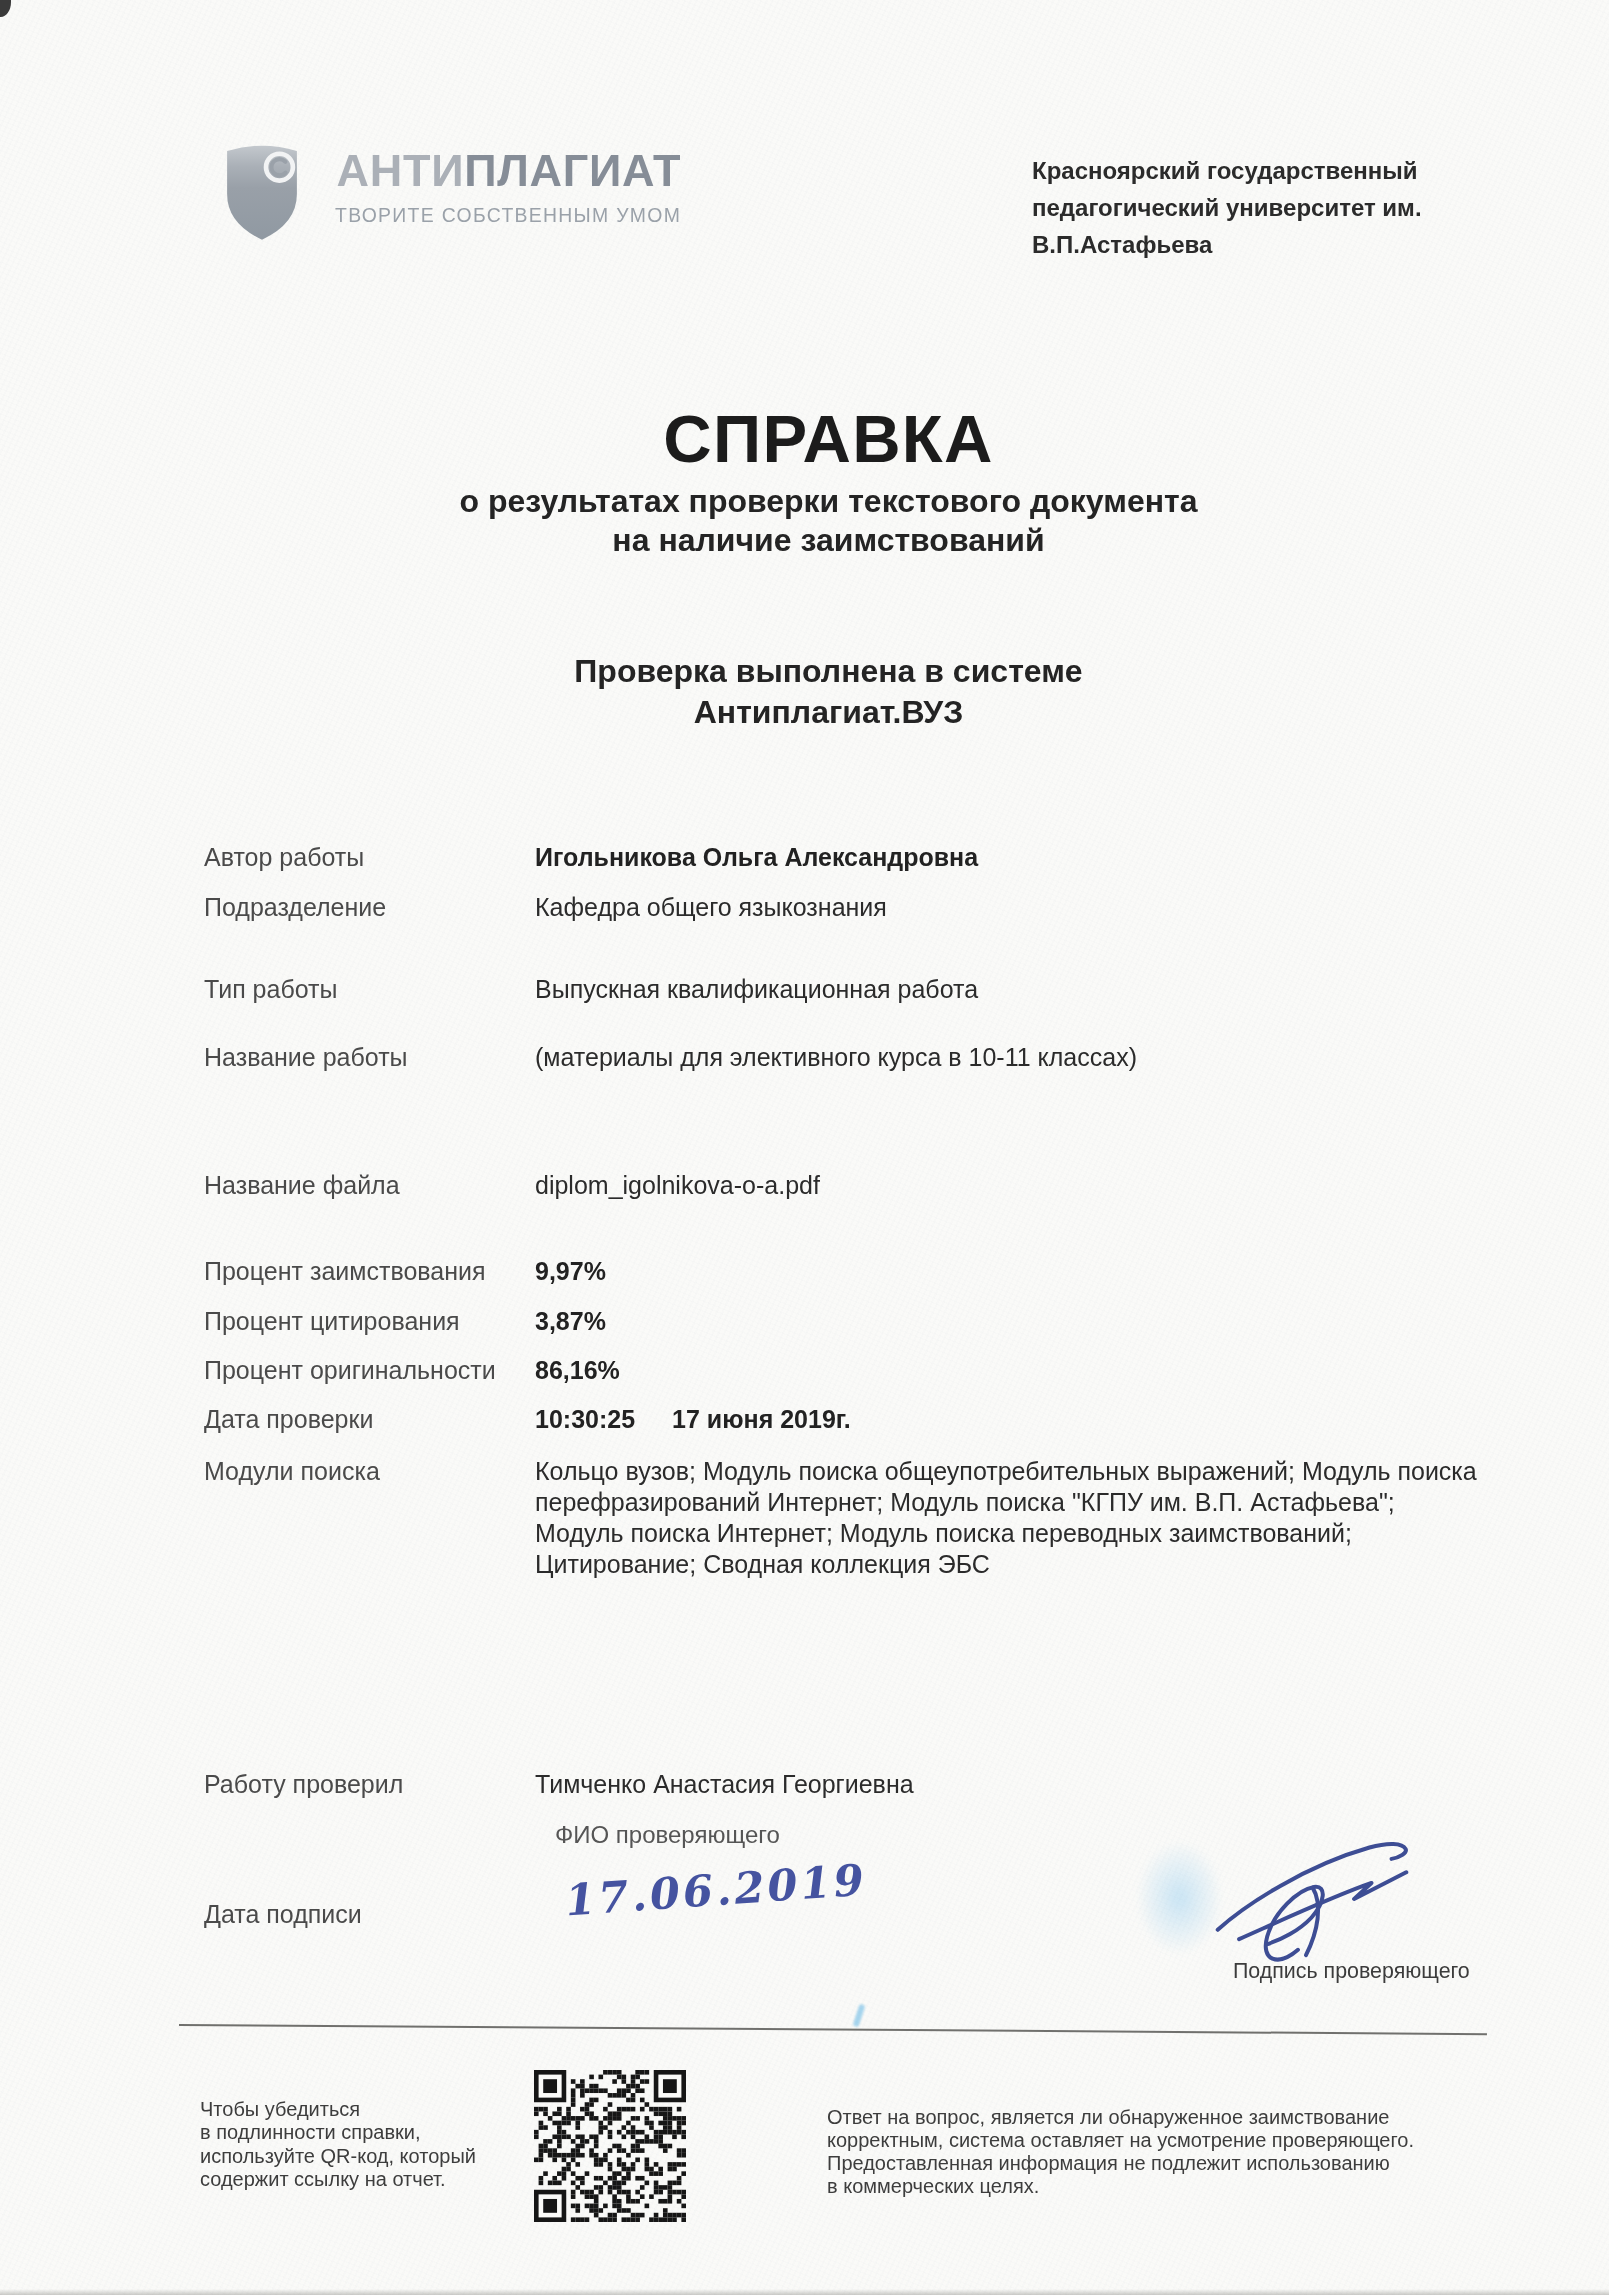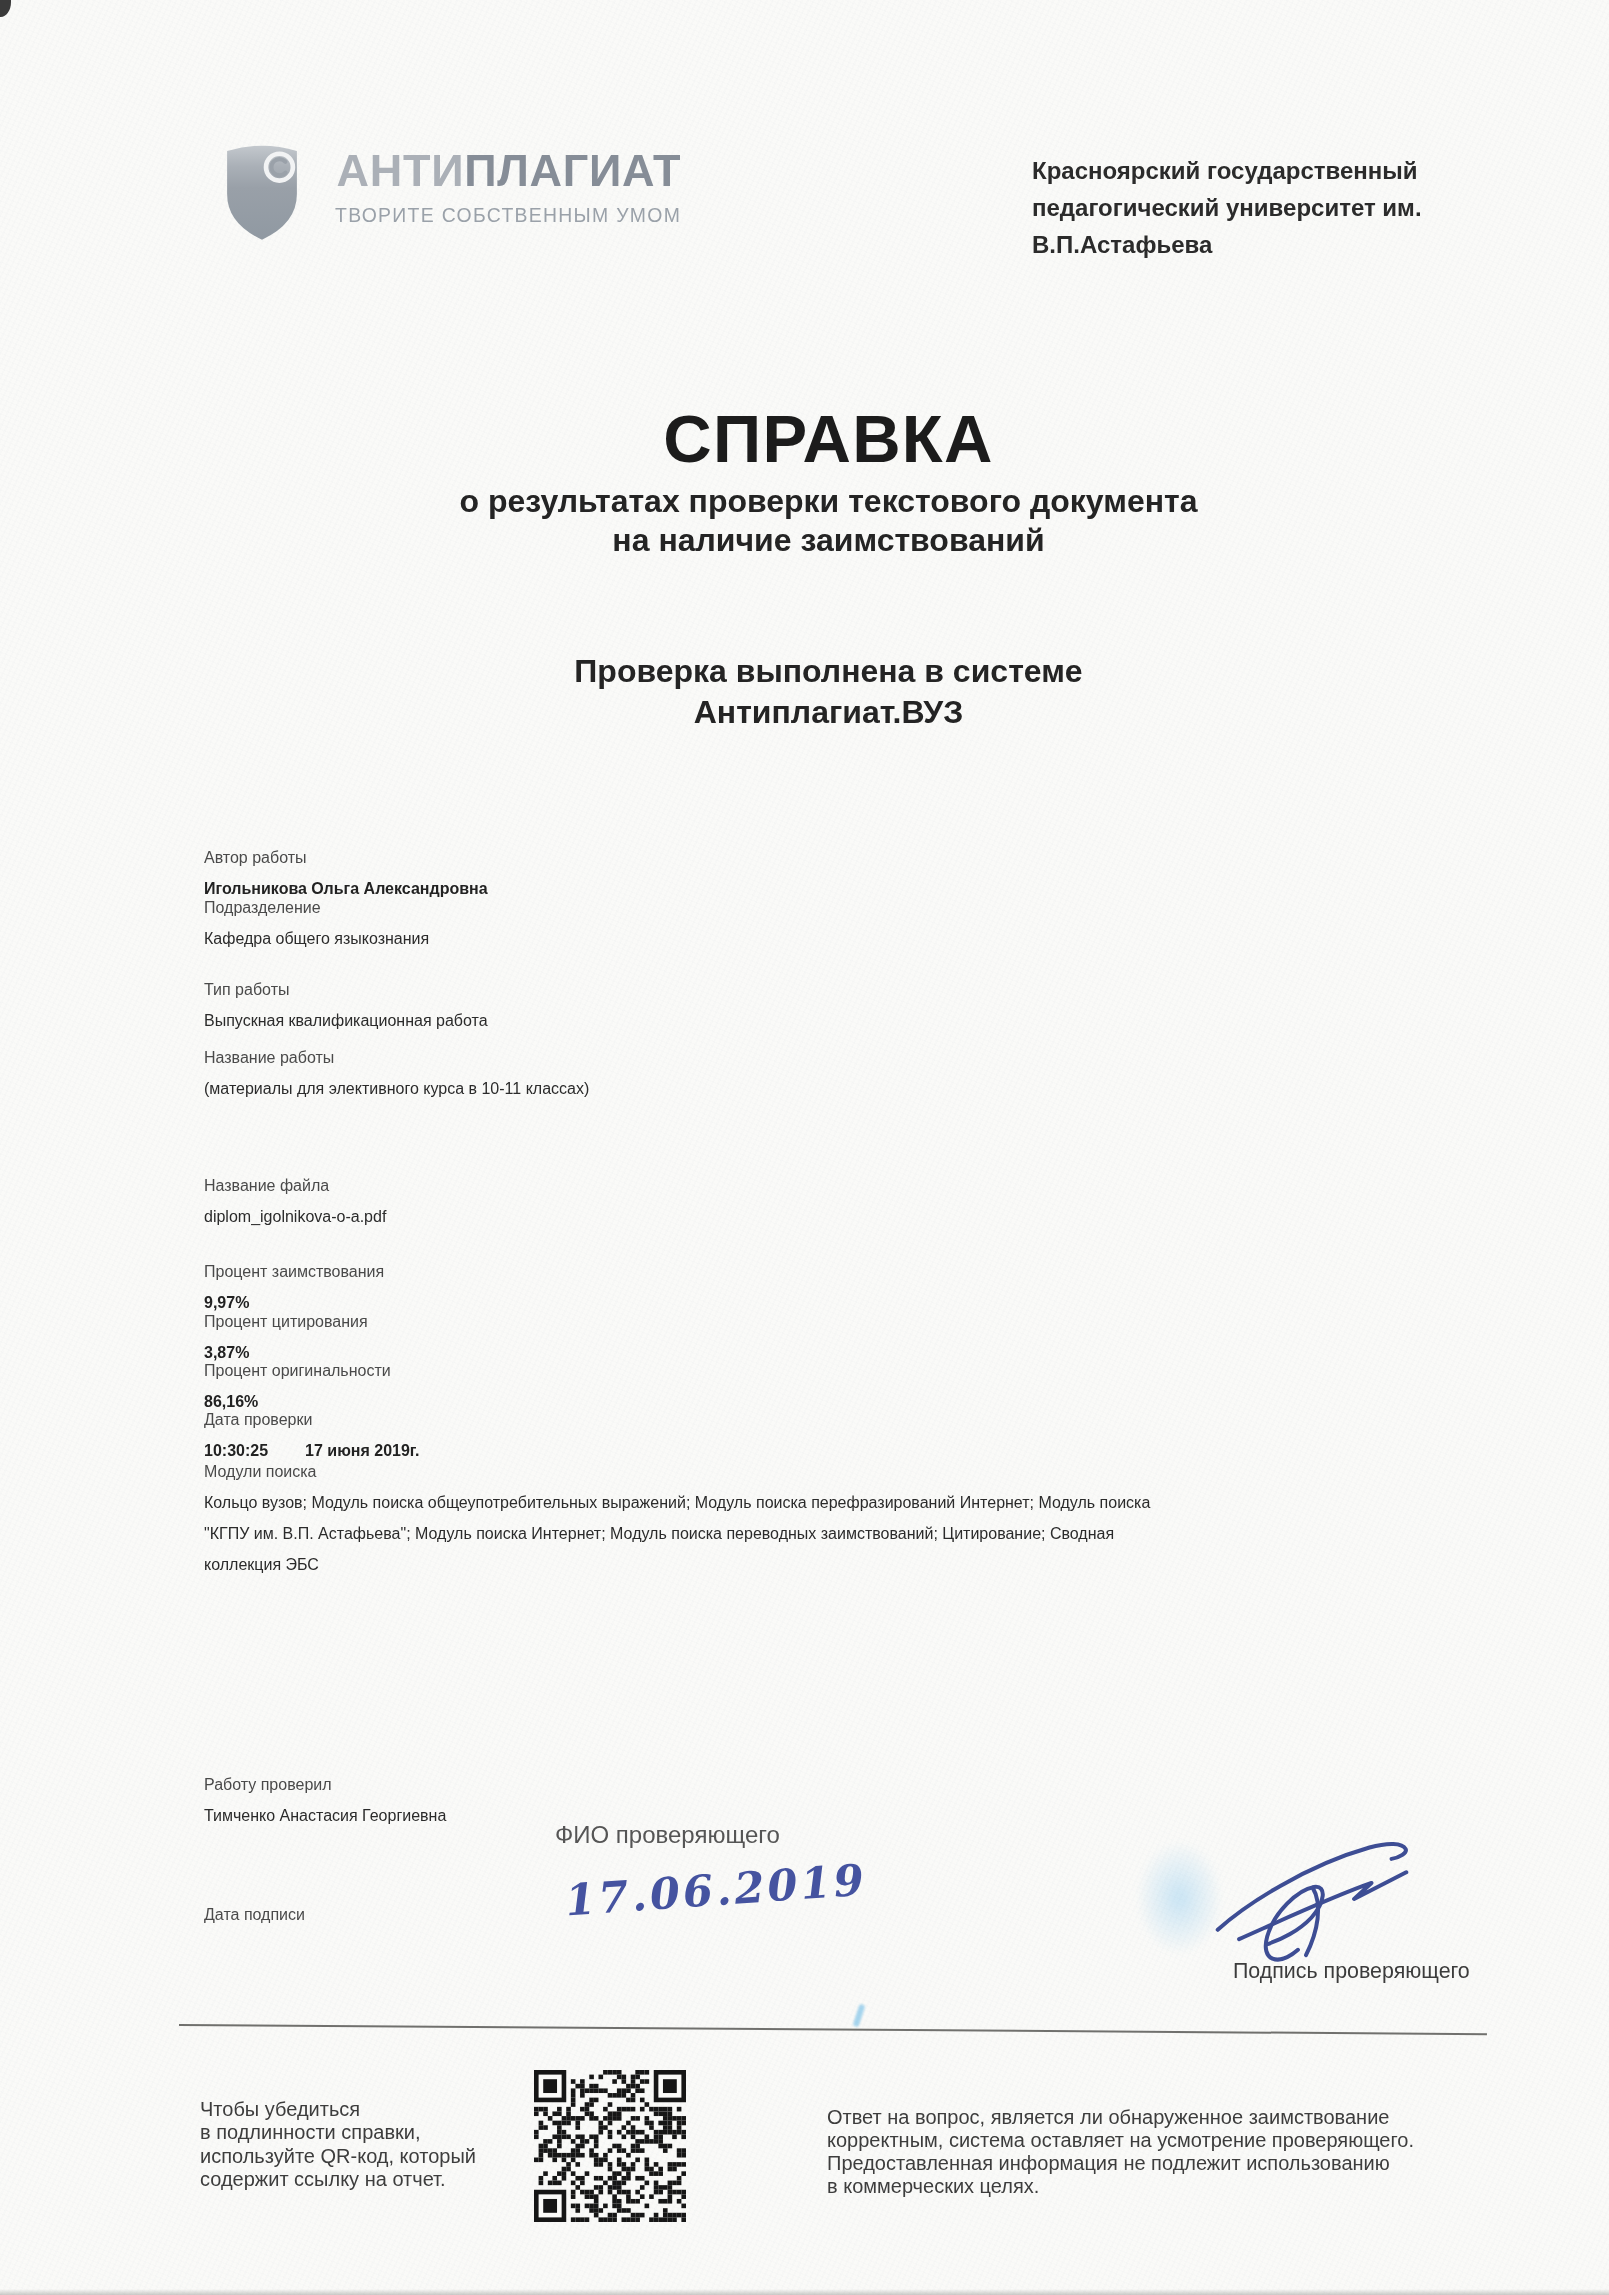--- a/index.html
+++ b/index.html
@@ -27,21 +27,21 @@
   .tagline{margin-top:10.7px;font-size:19.4px;font-weight:normal;color:#9aa1a9;letter-spacing:1.3px;}
 
   .university{left:1032px;top:152px;width:468px;font-size:24px;font-weight:bold;line-height:37px;color:#2b2b2b;}
 
   
   .doc-title{top:405px;font-size:67px;font-weight:bold;color:#1c1c1c;letter-spacing:1.3px;line-height:1;}
   .doc-subtitle{top:482px;font-size:32px;font-weight:bold;color:#242424;line-height:39px;}
   .system-block{top:651px;font-size:32px;font-weight:bold;color:#242424;line-height:41px;}
 
   
-  .row{left:204px;display:flex;font-size:16px;line-height:31px;flex-direction:column;}
+  .row{left:204px;display:flex;font-size:25px;line-height:31px;}
   .row .lbl{width:331px;flex-shrink:0;color:#4a4a4a;}
   .row .val{width:955px;color:#2b2b2b;}
   .row .val.b{font-weight:bold;color:#222;}
   .val .line{display:block;}
   .time-gap{margin-right:37px;}
   .fio-note{left:555px;top:1821px;font-size:24px;color:#555;}
 
   
   .handwritten{left:565px;top:1865px;font-family:"DejaVu Serif",serif;font-style:italic;font-weight:bold;
     font-size:43px;color:#4553a0;letter-spacing:3.3px;transform:rotate(-4deg);}

